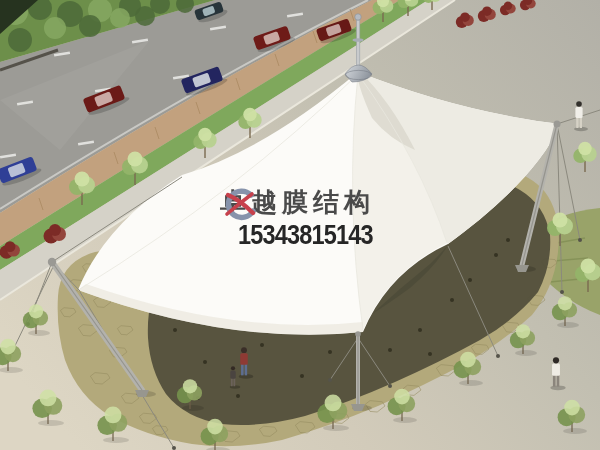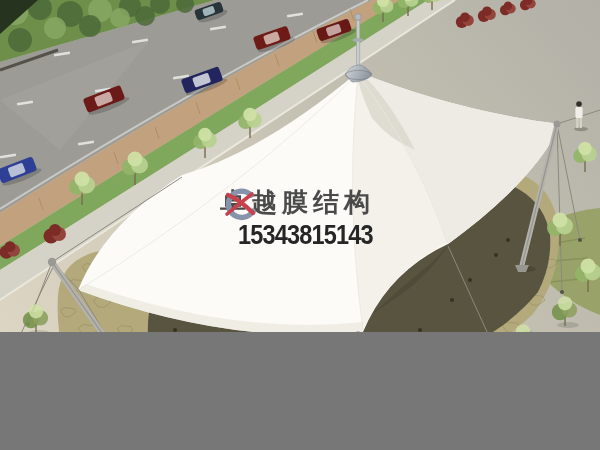--- a/index.html
+++ b/index.html
@@ -1,16 +1,16 @@
 <!DOCTYPE html>
 <html><head>
 <meta charset="utf-8">
 <style>
   html,body{margin:0;padding:0;background:#777;}
-  .stage{position:relative;width:600px;height:332px;overflow:hidden;background:#d8d1c0;
+  .stage{position:relative;width:600px;height:450px;overflow:hidden;background:#d8d1c0;
          font-family:"Liberation Sans","DejaVu Sans",sans-serif;}
   .stage svg{position:absolute;left:0;top:0;}
   .watermark-row{position:absolute;left:220px;top:185px;display:flex;align-items:center;gap:7px;pointer-events:none;}
   .brand-text{font-family:"Liberation Serif","DejaVu Serif",serif;font-weight:bold;font-size:26px;
               letter-spacing:5px;color:#4a4a4a;white-space:nowrap;}
   .phone-number{position:absolute;left:238px;top:219px;font-family:"Liberation Sans","DejaVu Sans",sans-serif;
                 font-weight:700;font-size:28px;letter-spacing:-1px;color:#262626;
                 transform:scaleX(.84);transform-origin:left top;white-space:nowrap;pointer-events:none;}
 </style>
 </head>

